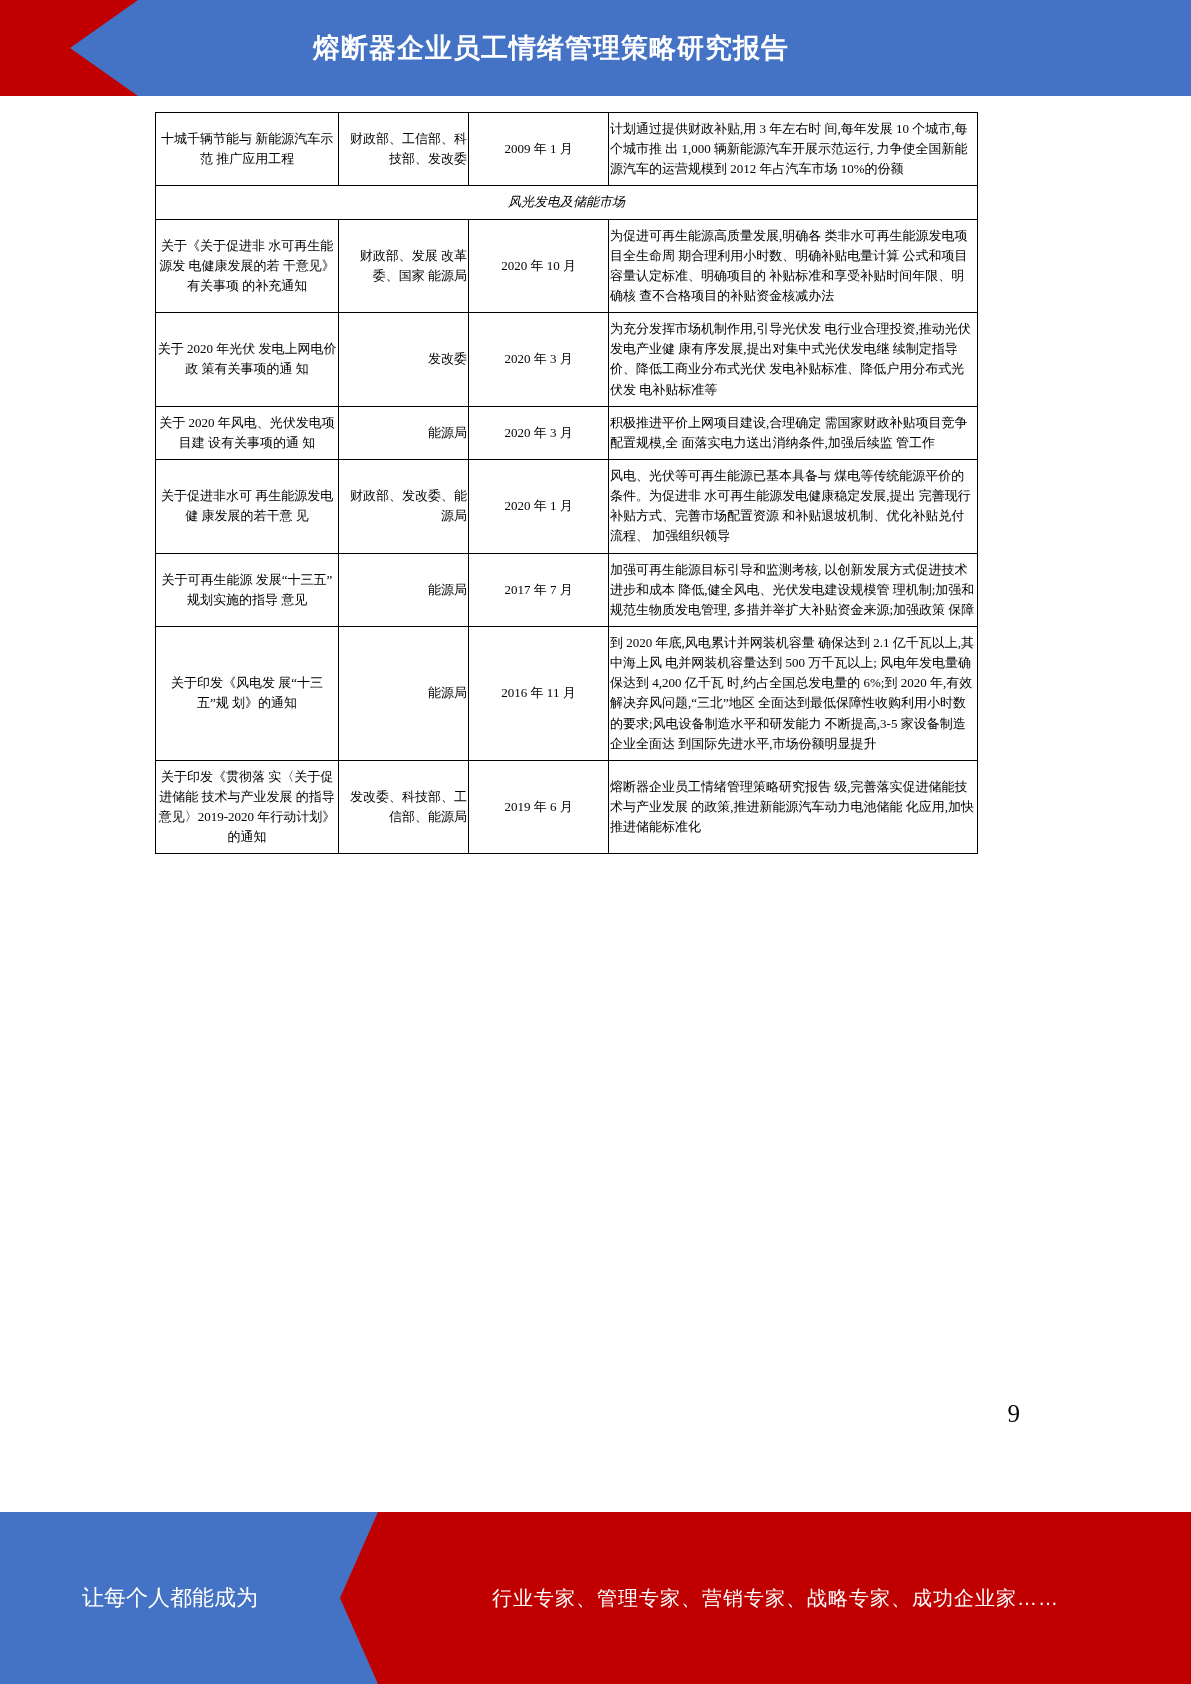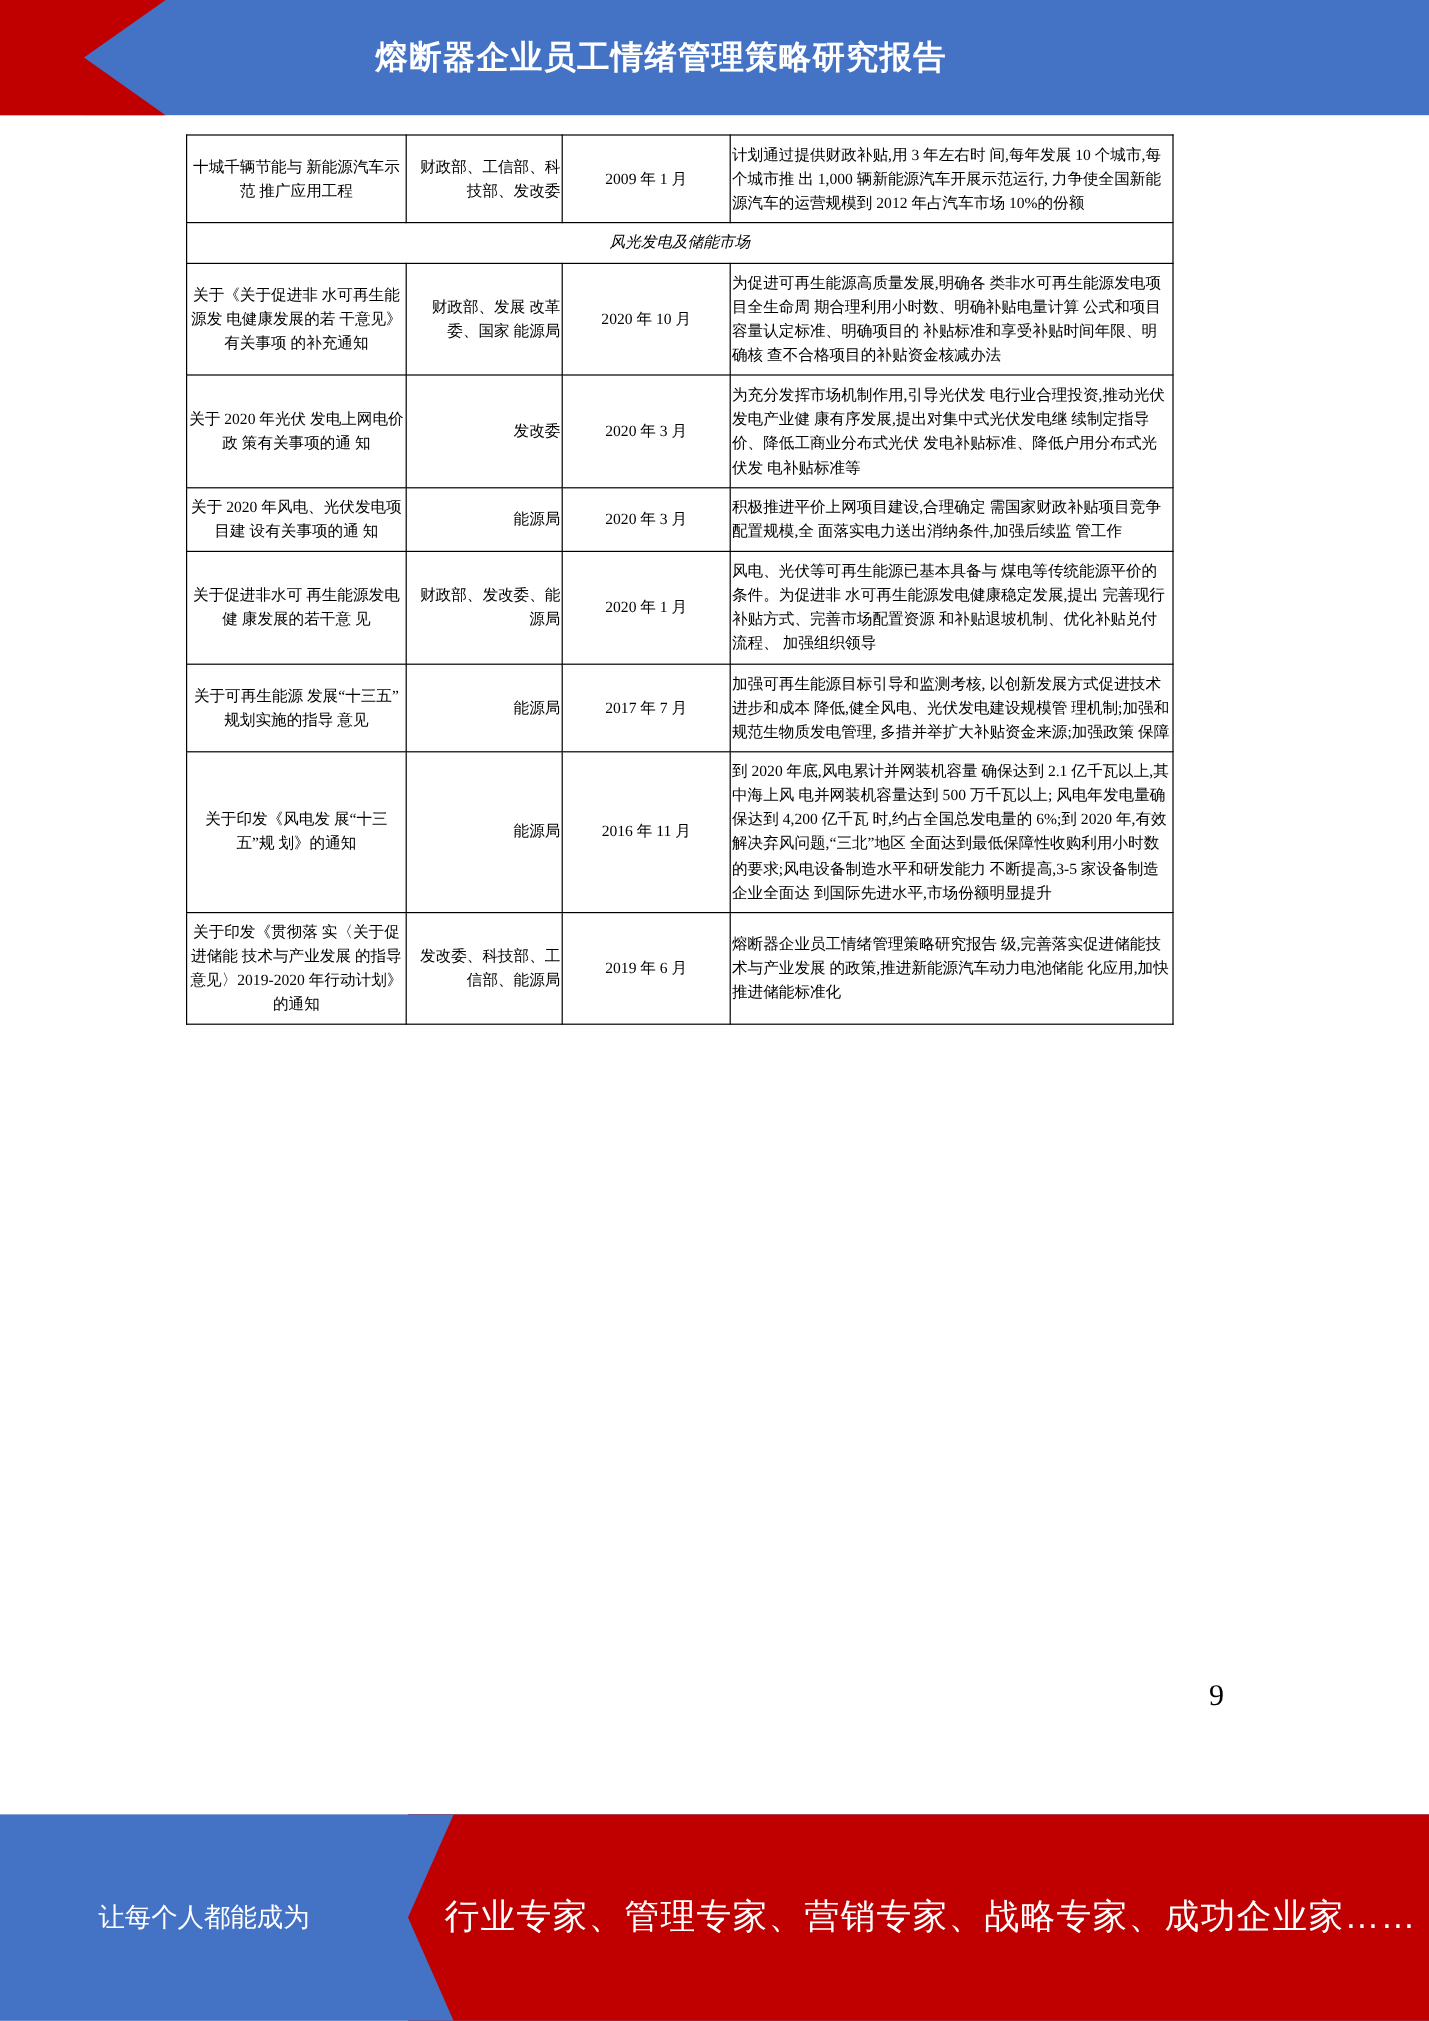--- a/index.html
+++ b/index.html
@@ -155,21 +155,21 @@
     font-family: "Liberation Sans", sans-serif;
   }
   .footer-right-text {
     position: absolute;
     left: 360px; top: 0;
     width: 831px;
     height: 172px;
     line-height: 172px;
     text-align: center;
     color: #ffffff;
-    font-size: 29px;
+    font-size: 20px;
     font-family: "Liberation Sans", sans-serif;
     letter-spacing: 1px;
   }
 </style>
 </head>
 <body>
 
 <div class="header">
   <div class="header-blue"></div>
   <div class="header-red"></div>

